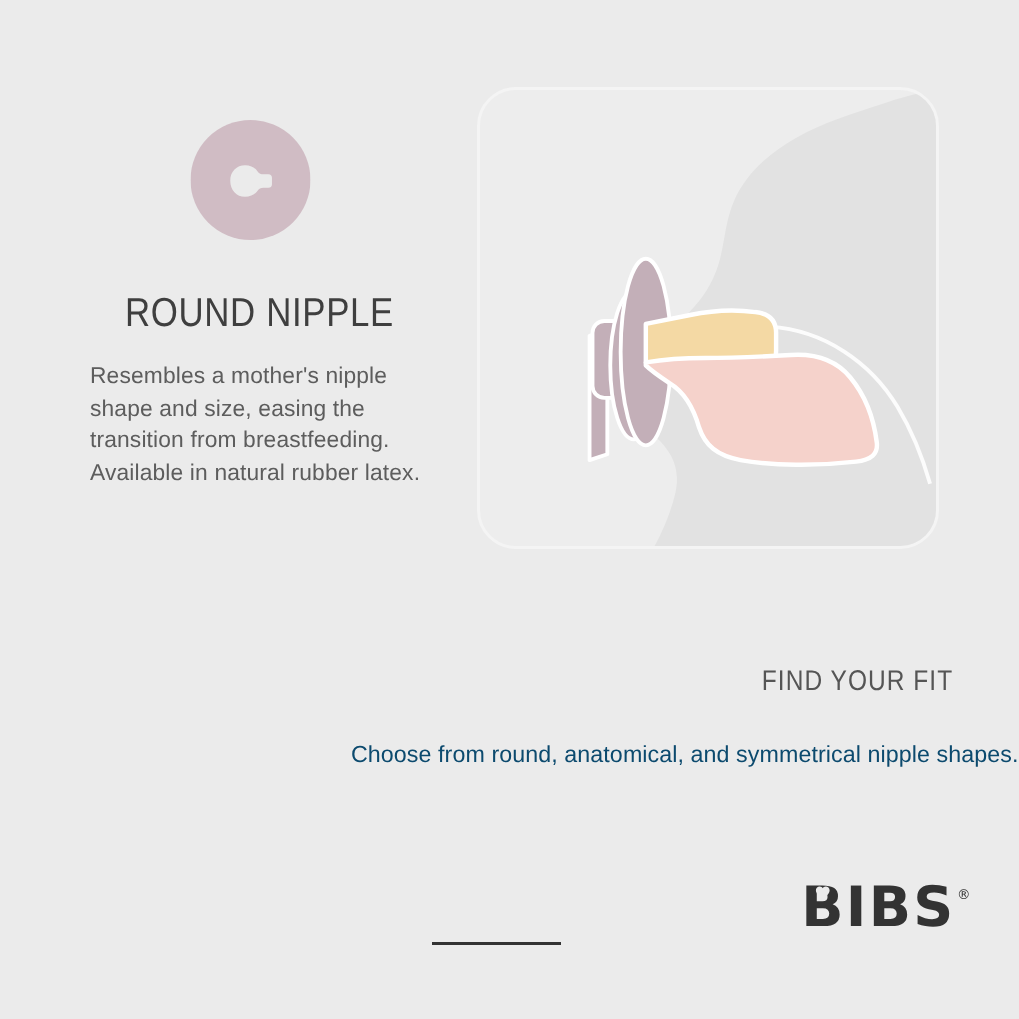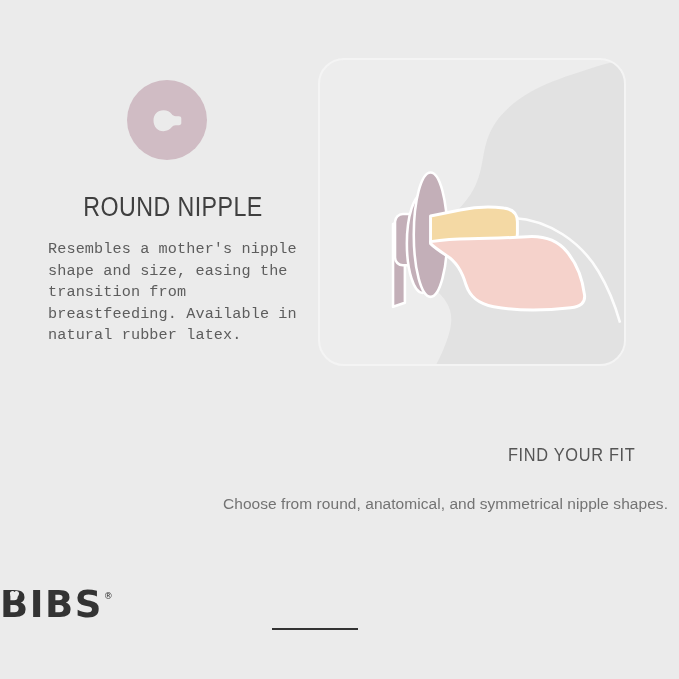--- a/index.html
+++ b/index.html
@@ -46,23 +46,22 @@
     text-align: center;
     transform: scaleX(0.86);
     transform-origin: center;
     white-space: nowrap;
   }
 
   .feature-body {
     font-size: 15.2px;
     line-height: 1.42;
     color: #5d5d5d;
-    margin: 0;
+    margin: 12px;
     letter-spacing: 0.1px;
-    font-family: Liberation Mono, monospace;
   }
 
   
   .illustration-card {
     position: absolute;
     left: 318px;
     top: 58px;
     width: 308px;
     height: 308px;
     border-radius: 26px;
@@ -90,32 +89,32 @@
     font-size: 19px;
     letter-spacing: 0.8px;
     color: #555555;
     font-weight: 400;
     margin: 0 0 29px 0;
     transform: scaleX(0.86);
     transform-origin: center;
   }
   .fit-sub {
     font-size: 15.5px;
-    color: #737373;
-    margin: 15px;
+    color: #0c4a6e;
+    margin: 4px;
     letter-spacing: 0.05px;
   }
 
   
   .brand {
     position: absolute;
-    left: 0;
+    left: 16px;
     top: 586px;
     width: 630px;
-    text-align: left;
+    text-align: right;
   }
   .brand-mark {
     position: relative;
     display: inline-block;
   }
   .brand-name {
     font-family: "DejaVu Sans", sans-serif;
     font-size: 37px;
     font-weight: 700;
     letter-spacing: 1.5px;

